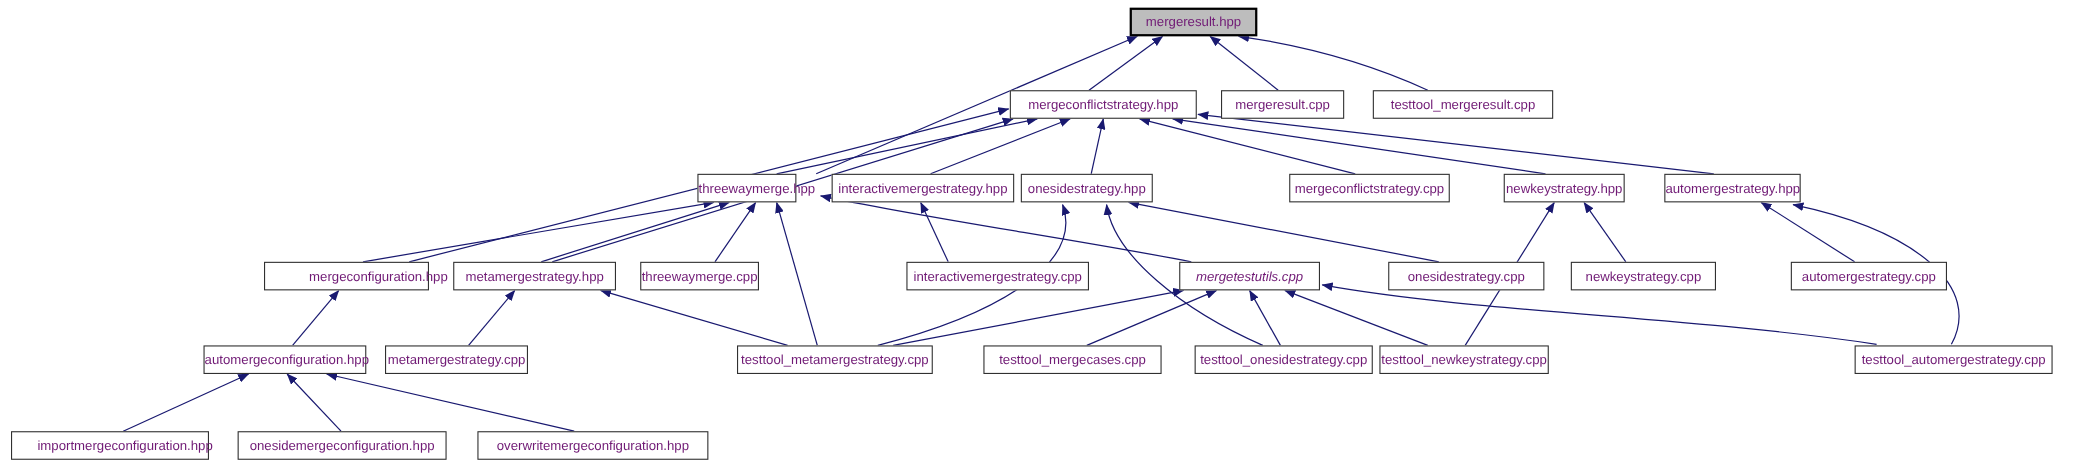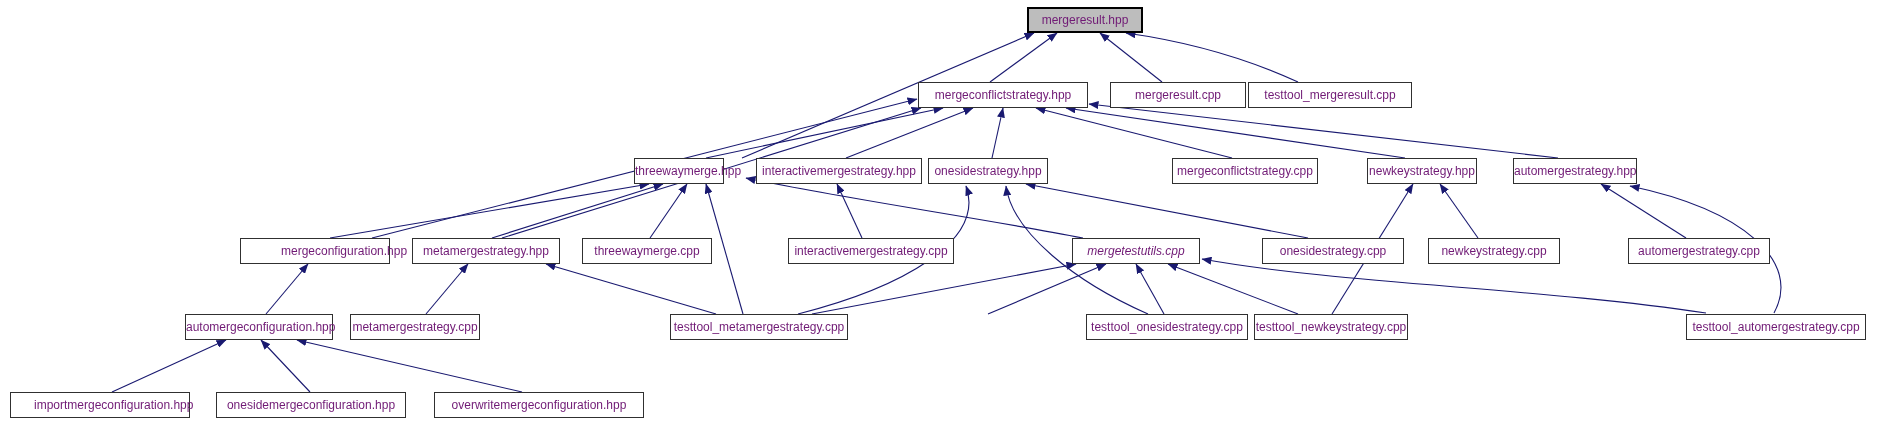--- a/index.html
+++ b/index.html
@@ -76,38 +76,39 @@
         <path d="M 1298 314 L 1168 264" marker-end="url(#arrow)"></path>
         <path d="M 1706 313 C 1540 288, 1340 284, 1202 259" marker-end="url(#arrow)"></path>
         <path d="M 112 392 L 226 340" marker-end="url(#arrow)"></path>
         <path d="M 310 392 L 261 340" marker-end="url(#arrow)"></path>
         <path d="M 522 392 L 297 340" marker-end="url(#arrow)"></path>
       </g>
   </svg>
 
 <div class="node root" title="mergeresult.hpp" style="left: 1027px; top: 7px; width: 116px;">mergeresult.hpp</div>
     <div class="node" title="mergeconflictstrategy.hpp" style="left: 918px; top: 82px; width: 170px;">mergeconflictstrategy.hpp</div>
-    <div class="node" title="mergeresult.cpp" style="left: 1110px; top: 82px; width: 136px;">mergeresult.cpp</div>
+    <div class="node" title="mergeresult.cpp" style="left: 1110px; top: 82px; width: 112px;">mergeresult.cpp</div>
     <div class="node" title="testtool_mergeresult.cpp" style="left: 1248px; top: 82px; width: 164px;">testtool_mergeresult.cpp</div>
     <div class="node" title="threewaymerge.hpp" style="left: 634px; top: 158px; width: 90px;">threewaymerge.hpp</div>
     <div class="node" title="interactivemergestrategy.hpp" style="left: 756px; top: 158px; width: 166px;">interactivemergestrategy.hpp</div>
     <div class="node" title="onesidestrategy.hpp" style="left: 928px; top: 158px; width: 120px;">onesidestrategy.hpp</div>
     <div class="node" title="mergeconflictstrategy.cpp" style="left: 1172px; top: 158px; width: 146px;">mergeconflictstrategy.cpp</div>
     <div class="node" title="newkeystrategy.hpp" style="left: 1367px; top: 158px; width: 110px;">newkeystrategy.hpp</div>
     <div class="node" title="automergestrategy.hpp" style="left: 1513px; top: 158px; width: 124px;">automergestrategy.hpp</div>
     <div class="node" title="mergeconfiguration.hpp" style="left: 240px; top: 238px; width: 150px; padding-left: 40px;">mergeconfiguration.hpp</div>
     <div class="node" title="metamergestrategy.hpp" style="left: 412px; top: 238px; width: 148px;">metamergestrategy.hpp</div>
-    <div class="node" title="threewaymerge.cpp" style="left: 582px; top: 238px; width: 130px;">threewaymerge.cpp</div>
-    <div class="node" title="interactivemergestrategy.cpp" style="left: 788px; top: 238px; width: 166px;">interactivemergestrategy.cpp</div>
+    <div class="node" title="threewaymerge.cpp" style="left: 582px; top: 238px; width: 108px;">threewaymerge.cpp</div>
+    <div class="node" title="interactivemergestrategy.cpp" style="left: 824px; top: 238px; width: 166px;">interactivemergestrategy.cpp</div>
     <div class="node" title="mergetestutils.cpp" style="left: 1072px; top: 238px; width: 128px; font-style: italic;">mergetestutils.cpp</div>
     <div class="node" title="onesidestrategy.cpp" style="left: 1262px; top: 238px; width: 142px;">onesidestrategy.cpp</div>
     <div class="node" title="newkeystrategy.cpp" style="left: 1428px; top: 238px; width: 132px;">newkeystrategy.cpp</div>
     <div class="node" title="automergestrategy.cpp" style="left: 1628px; top: 238px; width: 142px;">automergestrategy.cpp</div>
     <div class="node" title="automergeconfiguration.hpp" style="left: 185px; top: 314px; width: 148px;">automergeconfiguration.hpp</div>
     <div class="node" title="metamergestrategy.cpp" style="left: 350px; top: 314px; width: 130px;">metamergestrategy.cpp</div>
     <div class="node" title="testtool_metamergestrategy.cpp" style="left: 670px; top: 314px; width: 178px;">testtool_metamergestrategy.cpp</div>
+    <div class="node" title="testtool_mergecases.cpp" style="left: 894px; top: 314px; width: 162px;">testtool_mergecases.cpp</div>
     <div class="node" title="testtool_onesidestrategy.cpp" style="left: 1086px; top: 314px; width: 162px;">testtool_onesidestrategy.cpp</div>
     <div class="node" title="testtool_automergestrategy.cpp" style="left: 1686px; top: 314px; width: 180px;">testtool_automergestrategy.cpp</div>
     <div class="node" title="testtool_newkeystrategy.cpp" style="left: 1254px; top: 314px; width: 154px;">testtool_newkeystrategy.cpp</div>
     <div class="node" title="importmergeconfiguration.hpp" style="left: 10px; top: 392px; width: 180px; padding-left: 23px;">importmergeconfiguration.hpp</div>
     <div class="node" title="onesidemergeconfiguration.hpp" style="left: 216px; top: 392px; width: 190px;">onesidemergeconfiguration.hpp</div>
     <div class="node" title="overwritemergeconfiguration.hpp" style="left: 434px; top: 392px; width: 210px;">overwritemergeconfiguration.hpp</div>
   </div>
 
 </body></html>

